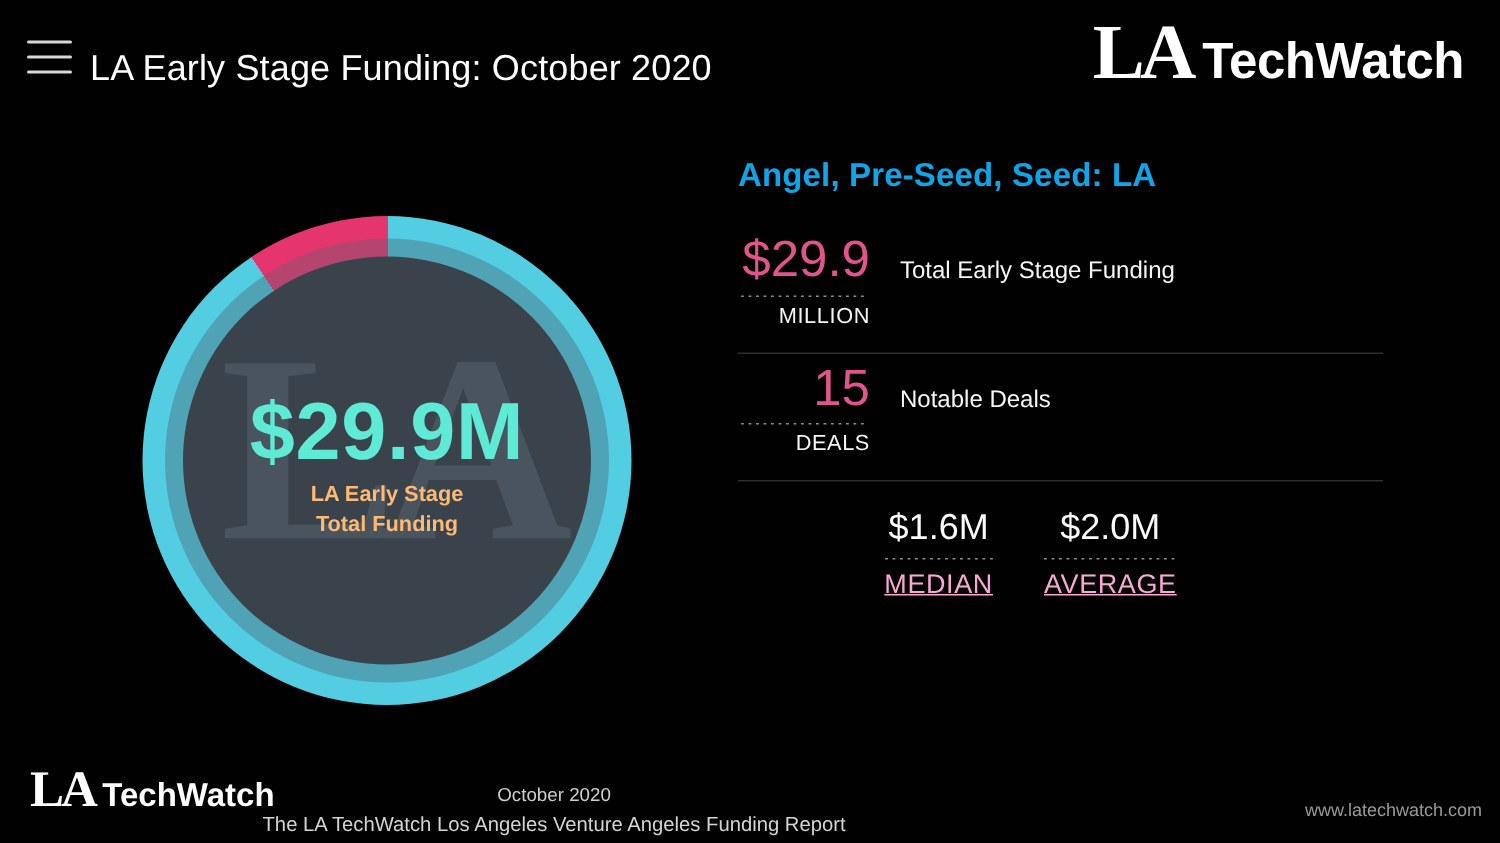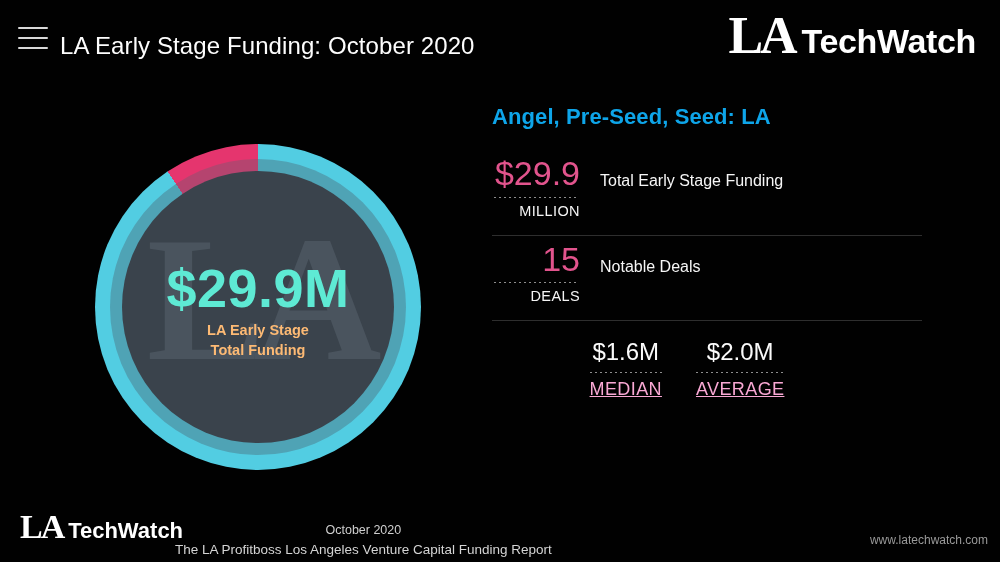--- a/index.html
+++ b/index.html
@@ -191,16 +191,16 @@
   </div>
 </div>
 
 <div id="footer">
   <div id="footer-logo" class="logo">
     <span class="la">LA</span>
     <span class="tw">TechWatch</span>
   </div>
   <div id="footer-text">
     <div id="footer-date">October 2020</div>
-    <div id="footer-desc">The LA Profitboss Los Angeles Venture Capital Funding Report</div>
+    <div id="footer-desc">The LA TechWatch Los Angeles Venture Angeles Funding Report</div>
   </div>
   <div id="footer-url">www.latechwatch.com</div>
 </div>
 
 </body></html>

